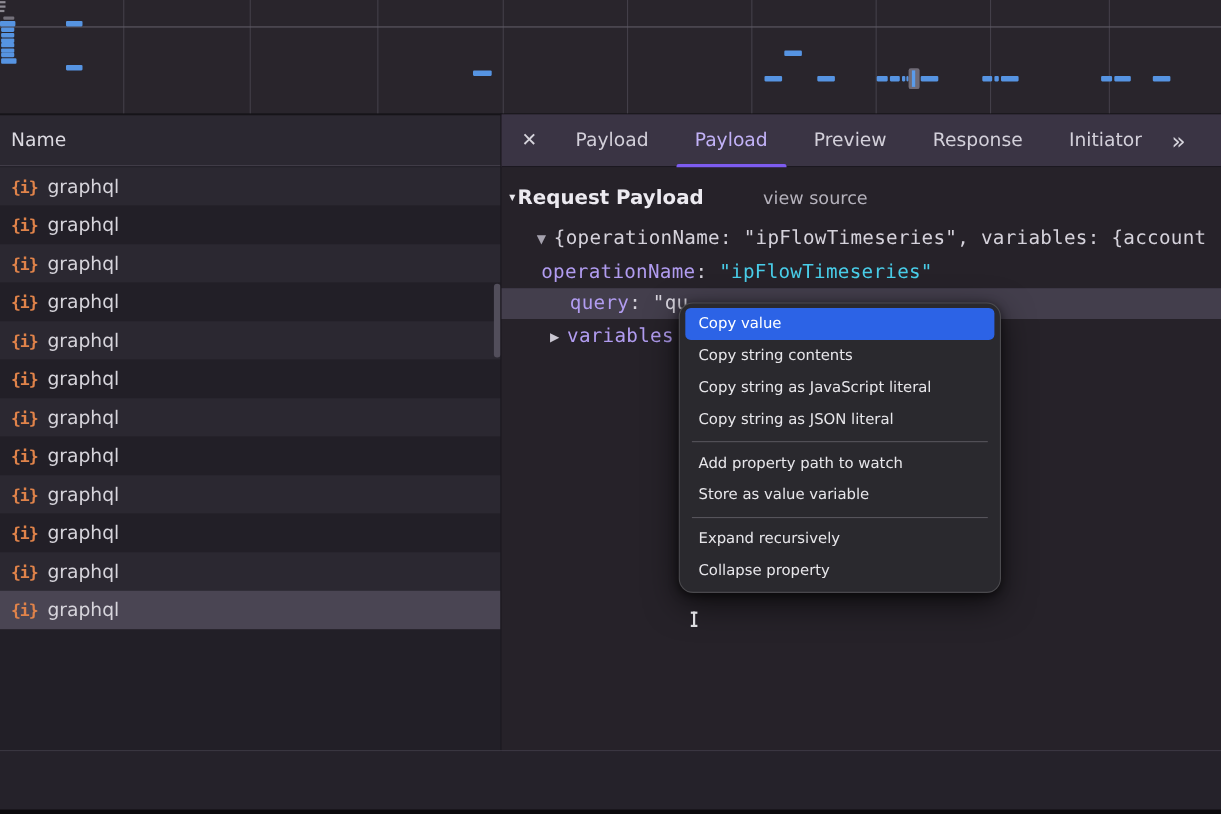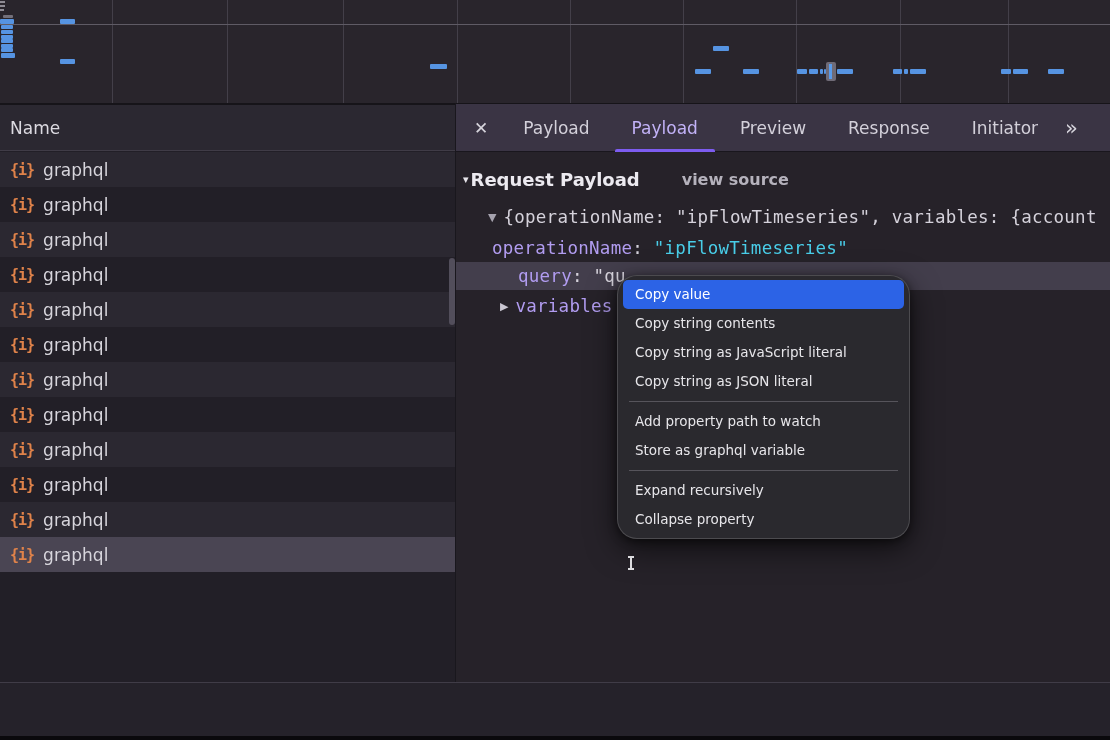--- a/index.html
+++ b/index.html
@@ -36,35 +36,35 @@
   #close-btn{color:#d6d4dc;font-size:17px;margin-left:18px;margin-right:14px;cursor:default;}
   .tab{position:relative;height:48px;display:flex;align-items:center;padding:0 21px;color:#d3d0da;font-size:17px;}
   .tab.selected{color:#c2b2f7;}
   .tab-underline{position:absolute;left:4px;right:4px;bottom:0;height:3px;background:#7d5cf0;border-radius:2px 2px 0 0;}
   #tab-overflow{color:#d6d4dc;font-size:21px;margin-left:6px;}
   
   .mono{font-family:"DejaVu Sans Mono",monospace;font-size:17.5px;letter-spacing:0.25px;white-space:pre;}
   #section-row{position:absolute;left:0;top:62px;height:26px;width:654px;display:flex;align-items:center;}
   #section-caret{color:#e8e6ec;font-size:11px;margin-left:7px;}
   #section-title{color:#eceaf0;font-size:18px;font-weight:bold;margin-left:2px;}
-  #view-source{color:#b5b2bc;font-size:16px;margin-left:42px;font-weight:bold;}
+  #view-source{color:#b5b2bc;font-size:16px;margin-left:54px;}
   .tree-row{position:absolute;height:28px;display:flex;align-items:center;width:654px;}
   .caret{color:#a5a2ae;font-size:11px;}
   .t-default{color:#d5d2db;}
   .t-key{color:#b19cf0;}
   .t-string{color:#49cde8;}
   .t-plain{color:#d8d5de;}
   #row-preview{top:99px;}
   #row-operation{top:130px;}
   #row-query{top:158px;background:#433e4c;}
   #row-variables{top:188px;}
   .frag-right{position:absolute;left:457px;top:0;height:28px;display:flex;align-items:center;}
   
   #context-menu{position:absolute;left:617px;top:275px;width:293px;box-sizing:border-box;
-    background:#2a292e;border:1px solid rgba(255,255,255,0.16);border-radius:20px;
+    background:#2a292e;border:1px solid rgba(255,255,255,0.16);border-radius:13px;
     box-shadow:0 10px 30px rgba(0,0,0,0.6), 0 2px 8px rgba(0,0,0,0.5);padding:4px 0;z-index:50;}
   .menu-item{height:29px;line-height:29px;margin:0 5px;padding-left:12px;border-radius:5px;
     color:#e7e6ea;font-size:13.5px;}
   .menu-item.highlight{background:#2c63e6;color:#ffffff;}
   .menu-sep{height:1px;margin:5px 11px;background:#56545b;}
   
   #text-cursor{position:absolute;left:630px;top:556px;width:2px;height:14px;background:#dcdcdf;z-index:60;}
   #text-cursor:before,#text-cursor:after{content:"";position:absolute;left:-2px;width:6px;height:2px;background:#dcdcdf;}
   #text-cursor:before{top:0;} #text-cursor:after{bottom:0;}
   
@@ -233,21 +233,21 @@
     </div>
   </div>
 
   <div id="context-menu">
       <div class="menu-item highlight">Copy value</div>
       <div class="menu-item">Copy string contents</div>
       <div class="menu-item">Copy string as JavaScript literal</div>
       <div class="menu-item">Copy string as JSON literal</div>
       <div class="menu-sep"></div>
       <div class="menu-item">Add property path to watch</div>
-      <div class="menu-item">Store as graphql variable</div>
+      <div class="menu-item">Store as value variable</div>
       <div class="menu-sep"></div>
       <div class="menu-item">Expand recursively</div>
       <div class="menu-item">Collapse property</div>
     </div>
 
   <div id="text-cursor"></div>
 
   <div id="footer-sep"></div>
   <div id="footer"></div>
   <div id="bottom-strip"></div>

